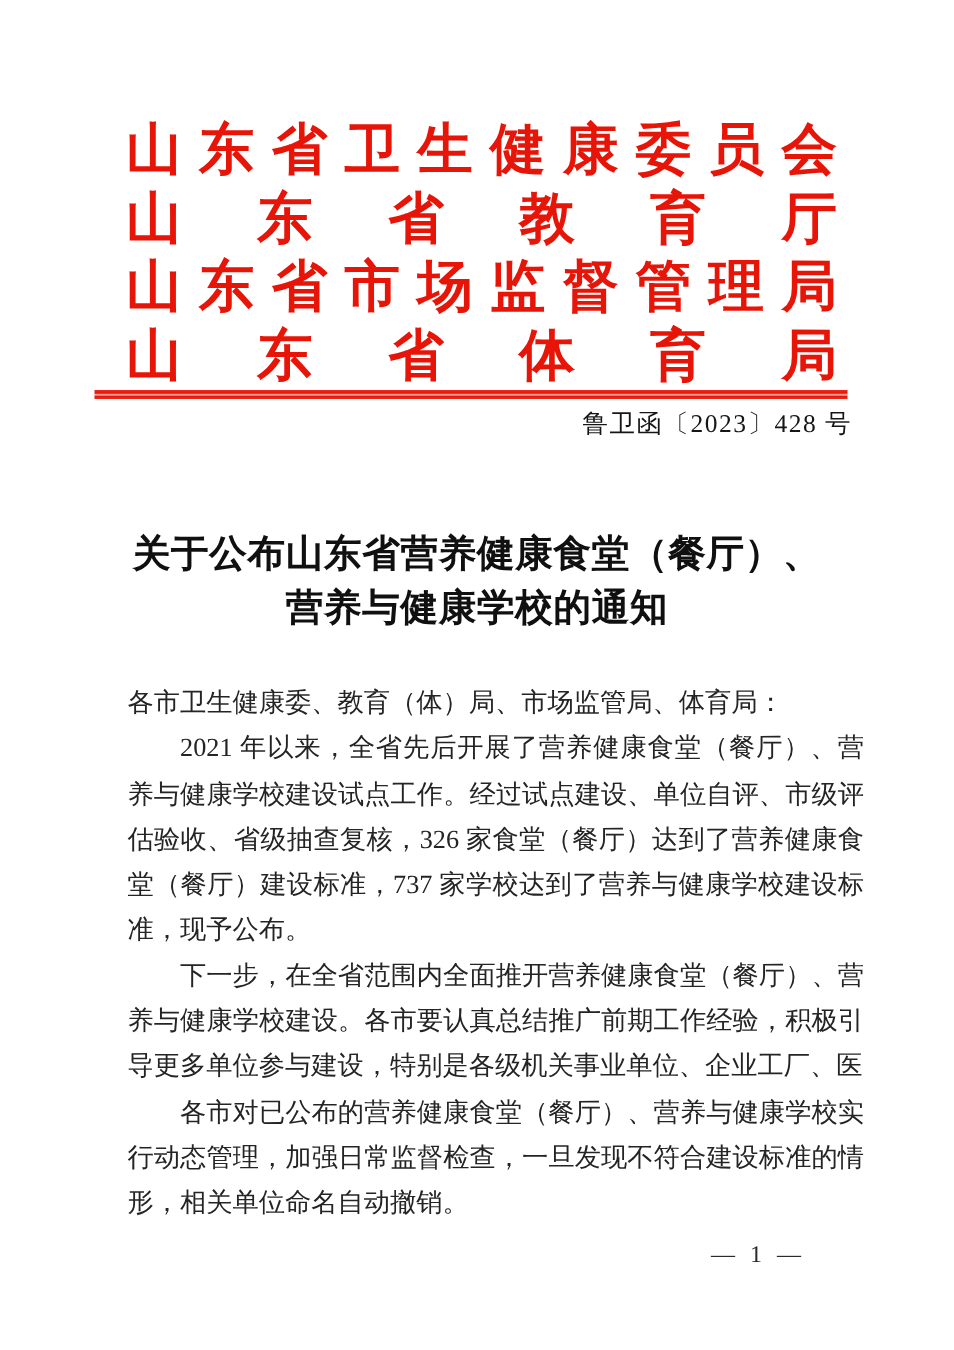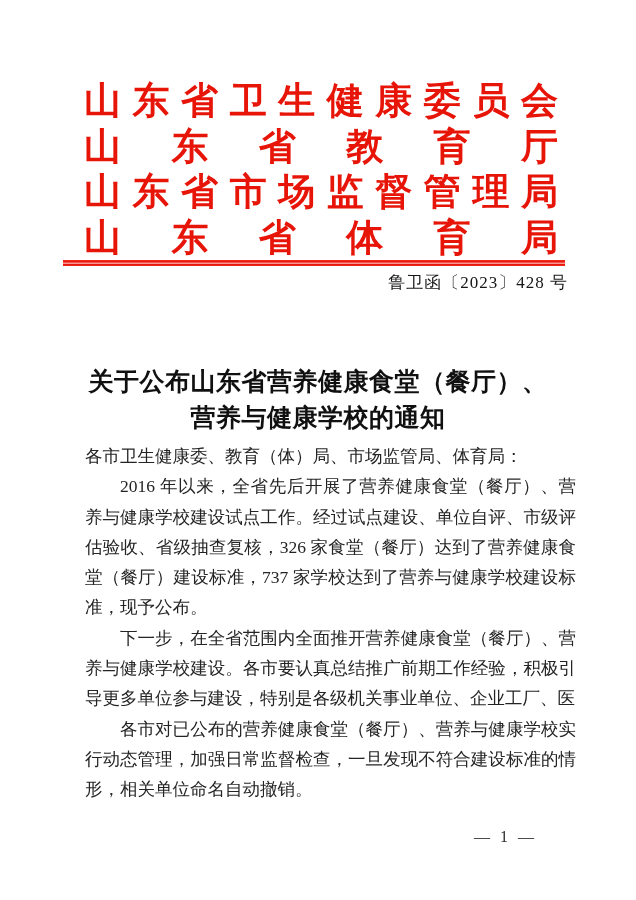--- a/index.html
+++ b/index.html
@@ -59,21 +59,21 @@
     white-space: nowrap;
     text-align: right;
   }
 
   
   .notice-title {
     position: absolute;
     left: 0;
     right: 0;
     top: 350px;
-    margin: 14px;
+    margin: 2px;
     text-align: center;
     font-size: 25px;
     font-weight: bold;
     line-height: 36px;
     color: #101010;
     letter-spacing: 0.5px;
   }
 
   
   .notice-body {
@@ -88,20 +88,21 @@
     text-align: justify;
     color: #242424;
   }
   .notice-body p {
     margin: 0;
     text-indent: 2em;
     word-break: break-all;
   }
   .notice-body p.salutation {
     text-indent: 0;
+    margin-top: 12px;
   }
 
   
   .page-number {
     position: absolute;
     top: 828px;
     right: 99px;
     font-size: 16px;
     letter-spacing: 3px;
     color: #2a2a2a;
@@ -160,18 +161,18 @@
 
   <div class="doc-number">鲁卫函〔2023〕428 号</div>
 
   <h1 class="notice-title">
     <div>关于公布山东省营养健康食堂（餐厅）、</div>
     <div>营养与健康学校的通知</div>
   </h1>
 
   <section class="notice-body">
     <p class="salutation">各市卫生健康委、教育（体）局、市场监管局、体育局：</p>
-    <span id="bodyParas"><p>2016 年以来，全省先后开展了营养健康食堂（餐厅）、营养与健康学校建设试点工作。经过试点建设、单位自评、市级评估验收、省级抽查复核，326 家食堂（餐厅）达到了营养健康食堂（餐厅）建设标准，737 家学校达到了营养与健康学校建设标准，现予公布。</p><p>下一步，在全省范围内全面推开营养健康食堂（餐厅）、营养与健康学校建设。各市要认真总结推广前期工作经验，积极引导更多单位参与建设，特别是各级机关事业单位、企业工厂、医</p><p>各市对已公布的营养健康食堂（餐厅）、营养与健康学校实行动态管理，加强日常监督检查，一旦发现不符合建设标准的情形，相关单位命名自动撤销。</p></span>
+    <span id="bodyParas"><p>2021 年以来，全省先后开展了营养健康食堂（餐厅）、营养与健康学校建设试点工作。经过试点建设、单位自评、市级评估验收、省级抽查复核，326 家食堂（餐厅）达到了营养健康食堂（餐厅）建设标准，737 家学校达到了营养与健康学校建设标准，现予公布。</p><p>下一步，在全省范围内全面推开营养健康食堂（餐厅）、营养与健康学校建设。各市要认真总结推广前期工作经验，积极引导更多单位参与建设，特别是各级机关事业单位、企业工厂、医</p><p>各市对已公布的营养健康食堂（餐厅）、营养与健康学校实行动态管理，加强日常监督检查，一旦发现不符合建设标准的情形，相关单位命名自动撤销。</p></span>
   </section>
 
   <div class="page-number">— 1 —</div>
 
 </div>
 
 </body></html>

